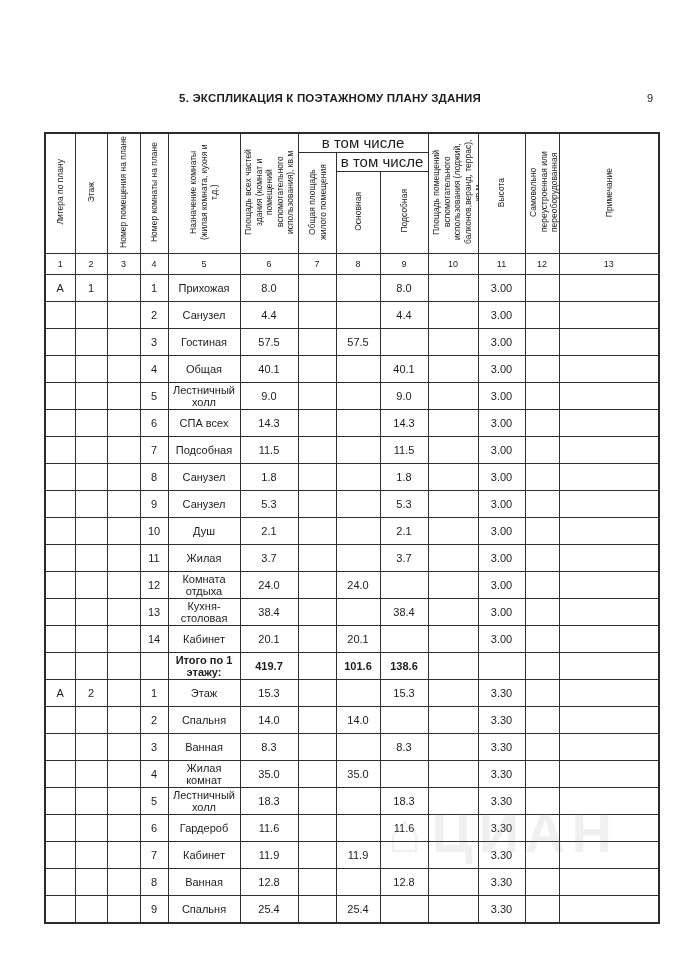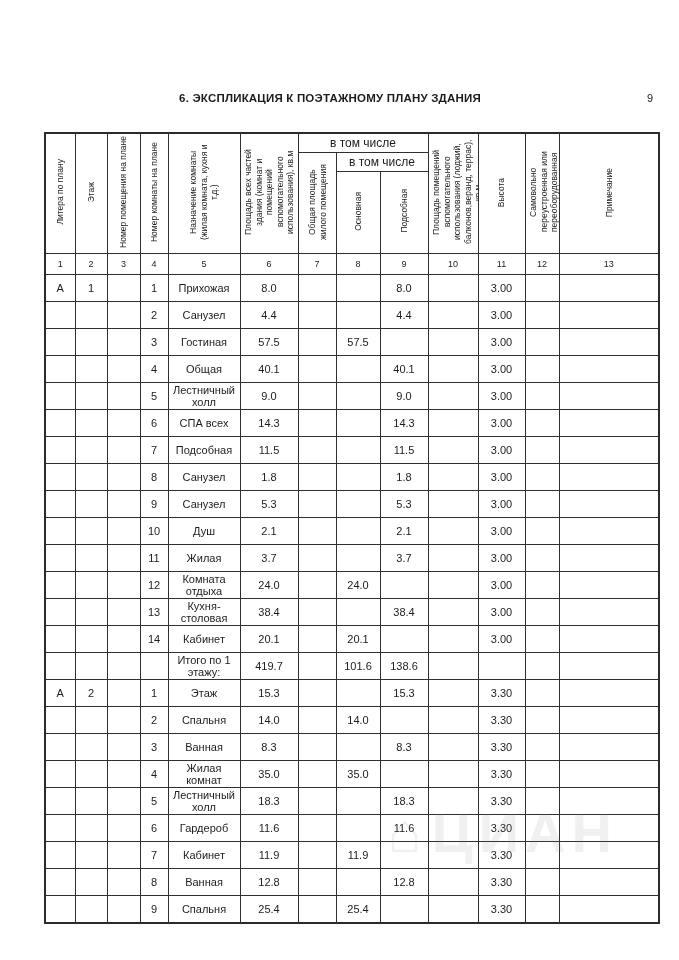--- a/index.html
+++ b/index.html
@@ -28,49 +28,49 @@
   }
   th, td {
     border:1px solid #2f2f2f;
     padding:1px 2px;
     text-align:center; vertical-align:middle;
     font-size:11px; line-height:12px;
     overflow:hidden;
     font-weight:normal;
   }
   thead tr.group-row { height:19px; }
-  thead th.group-label { font-size:12px; line-height:10px; }
+  thead th.group-label { font-size:15px; line-height:10px; }
   thead tr.label-row  { height:82px; }
   thead tr.num-row th { height:20px; font-size:9px; padding:0; }
   .vtext {
     display:inline-block;
     writing-mode:vertical-rl;
     transform:rotate(180deg);
     font-size:8.5px; line-height:10.5px;
     white-space:normal;
   }
   .sp3 { max-height:112px; }
   .sp2 { max-height:94px; }
   .sp1 { max-height:76px; }
   tbody td { height:24px; }
-  tbody tr.bold-row td { font-weight:normal; }
+  tbody tr.bold-row td { font-weight:bold; }
   .watermark {
     position:absolute; left:388px; top:800px;
     font-size:56px; font-weight:bold;
     color:rgba(130,130,130,0.12);
     letter-spacing:6px;
     pointer-events:none;
     user-select:none;
   }
   .watermark .wm-glyph { font-weight:normal; margin-right:4px; }
 </style>
 </head>
 <body>
 
-<div class="page-title">6. ЭКСПЛИКАЦИЯ К ПОЭТАЖНОМУ ПЛАНУ ЗДАНИЯ</div>
+<div class="page-title">5. ЭКСПЛИКАЦИЯ К ПОЭТАЖНОМУ ПЛАНУ ЗДАНИЯ</div>
 <div class="page-number">9</div>
 
 <table class="explication">
   <colgroup>
     <col style="width:30px">
       <col style="width:32px">
       <col style="width:33px">
       <col style="width:28px">
     <col style="width:72px">
       <col style="width:58px">

